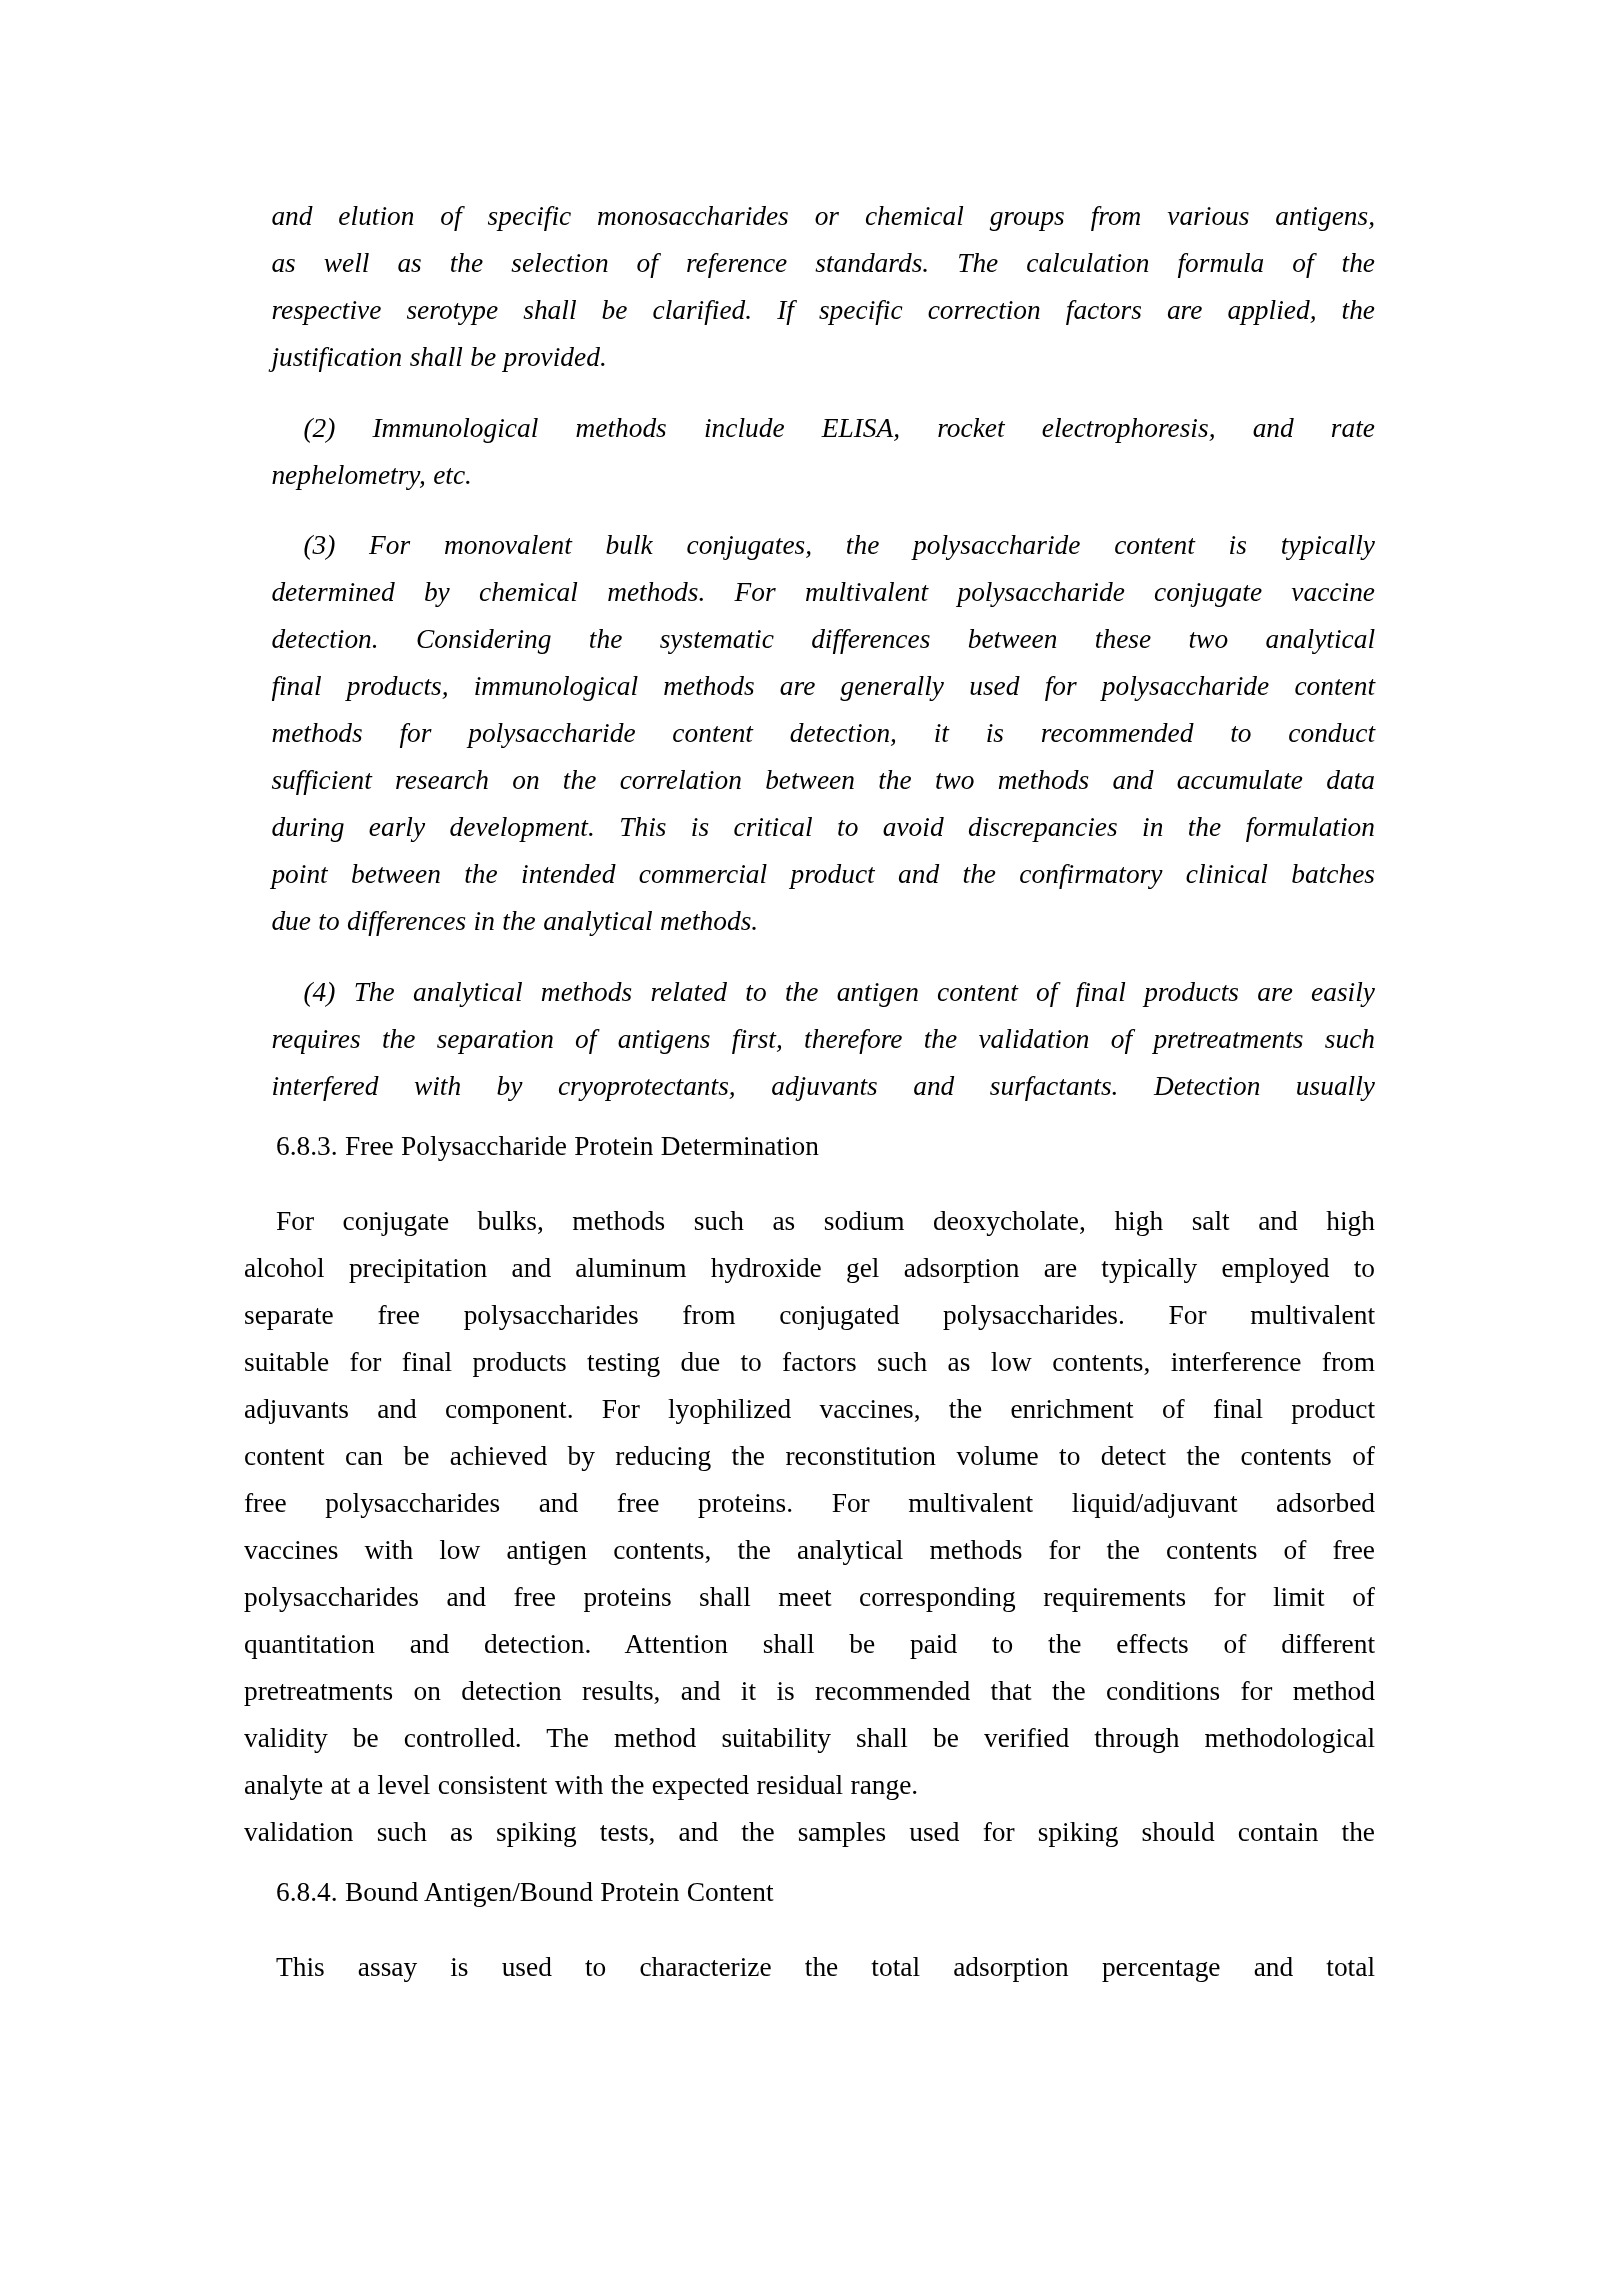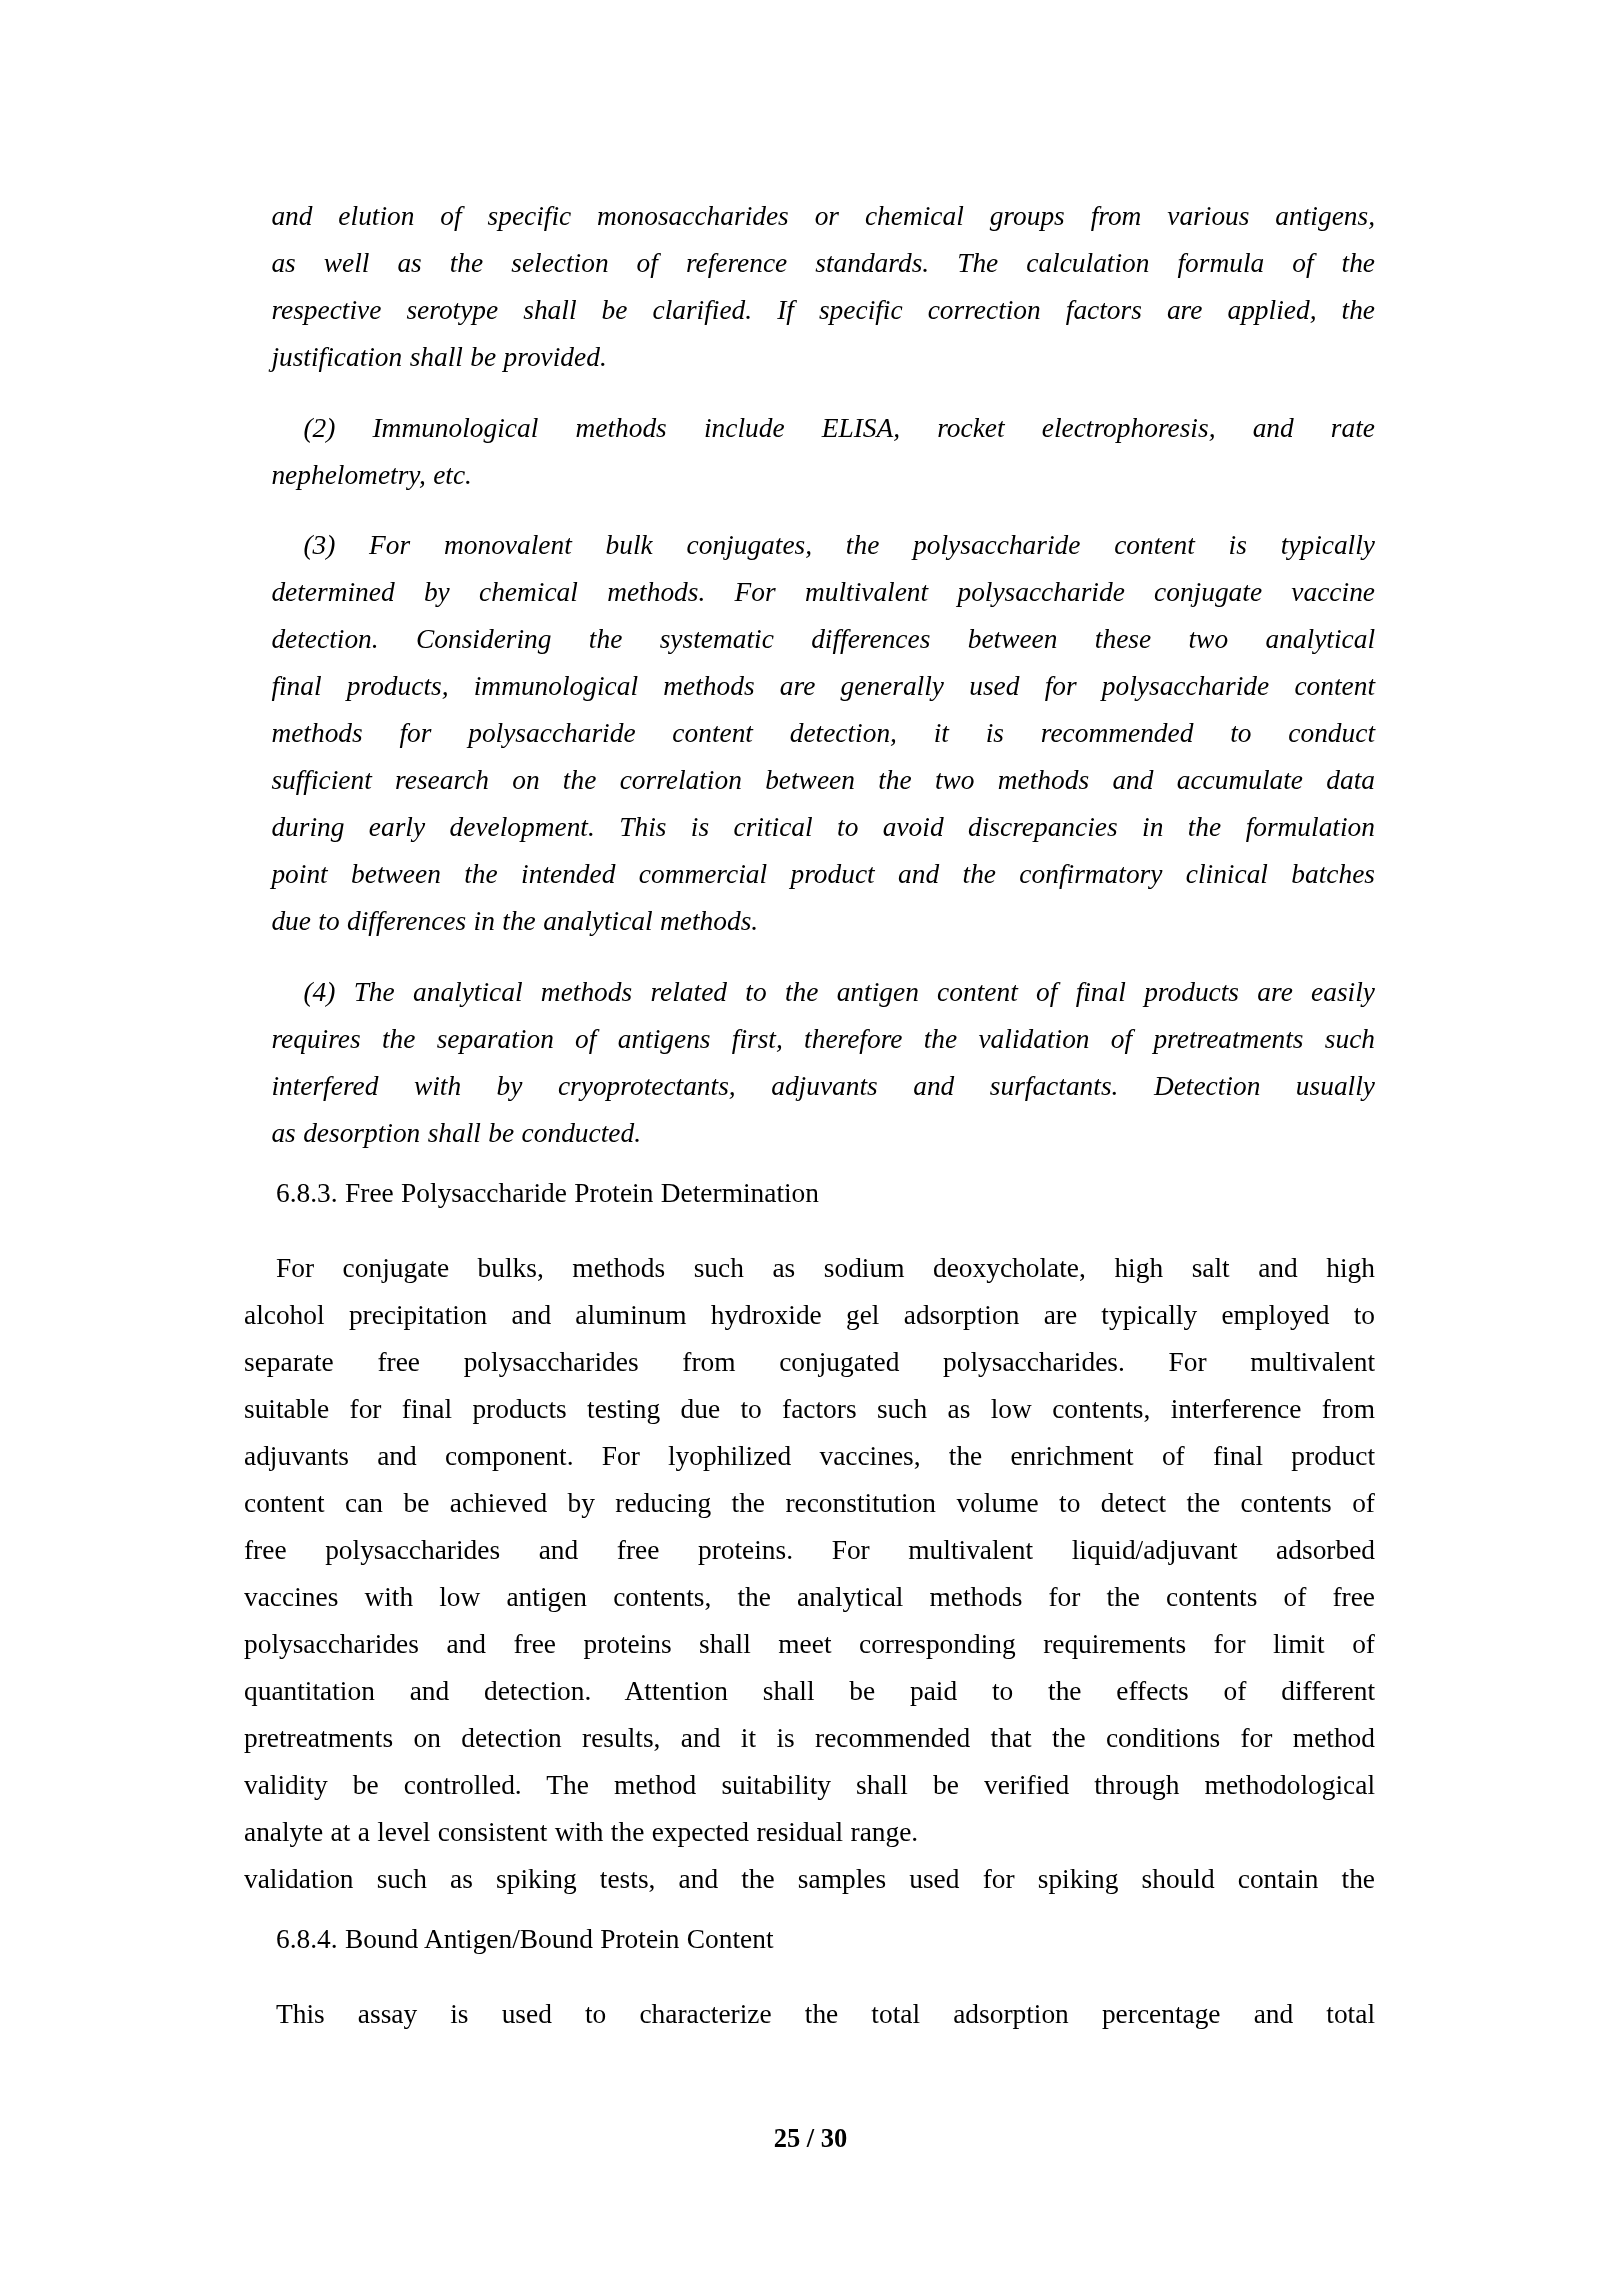--- a/index.html
+++ b/index.html
@@ -79,21 +79,20 @@
         <div class="line">methods for polysaccharide content detection, it is recommended to conduct</div>
         <div class="line">sufficient research on the correlation between the two methods and accumulate data</div>
         <div class="line">during early development. This is critical to avoid discrepancies in the formulation</div>
         <div class="line">point between the intended commercial product and the confirmatory clinical batches</div>
         <div class="line last">due to differences in the analytical methods.</div>
       </div>
       <div class="block paragraph upper">
         <div class="line first-indent">(4) The analytical methods related to the antigen content of final products are easily</div>
         <div class="line">requires the separation of antigens first, therefore the validation of pretreatments such</div>
         <div class="line">interfered with by cryoprotectants, adjuvants and surfactants. Detection usually</div>
-        <div class="line last">as desorption shall be conducted.</div>
       </div>
       <div class="block heading lower">
         <div class="line first-indent last">6.8.3. Free Polysaccharide Protein Determination</div>
       </div>
       <div class="block paragraph lower">
         <div class="line first-indent">For conjugate bulks, methods such as sodium deoxycholate, high salt and high</div>
         <div class="line">alcohol precipitation and aluminum hydroxide gel adsorption are typically employed to</div>
         <div class="line">separate free polysaccharides from conjugated polysaccharides. For multivalent</div>
         <div class="line">suitable for final products testing due to factors such as low contents, interference from</div>
         <div class="line">adjuvants and component. For lyophilized vaccines, the enrichment of final product</div>
@@ -107,15 +106,14 @@
         <div class="line last">analyte at a level consistent with the expected residual range.</div>
         <div class="line">validation such as spiking tests, and the samples used for spiking should contain the</div>
       </div>
       <div class="block heading lower">
         <div class="line first-indent last">6.8.4. Bound Antigen/Bound Protein Content</div>
       </div>
       <div class="block paragraph lower">
         <div class="line first-indent">This assay is used to characterize the total adsorption percentage and total</div>
       </div>
     </div>
-  <div class="footer">25 / 30</div>
 </div>
 
 
 </body></html>

